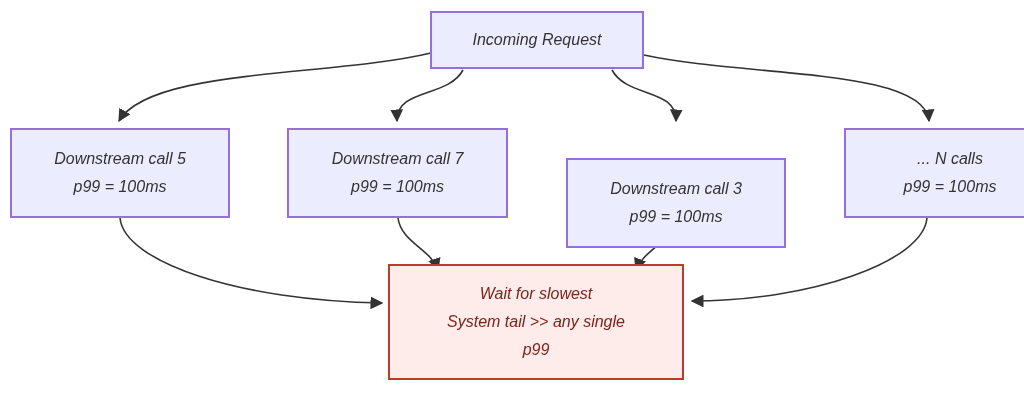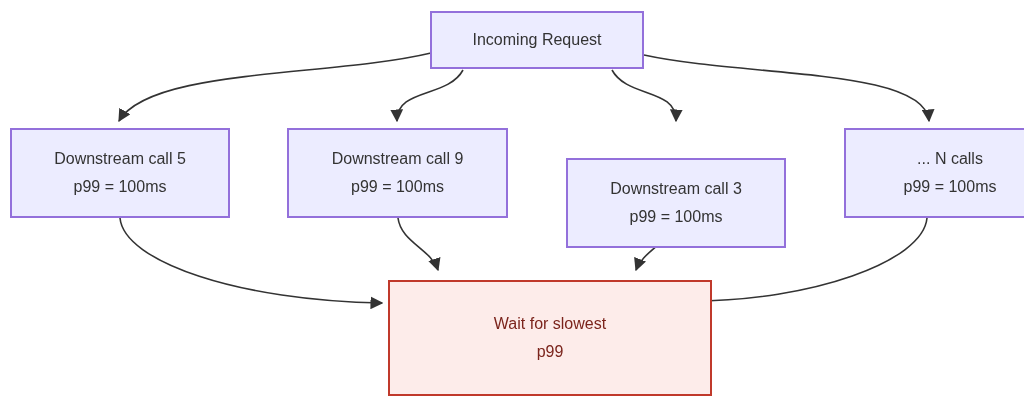--- a/index.html
+++ b/index.html
@@ -42,20 +42,21 @@
     display: flex;
     flex-direction: column;
     align-items: center;
     justify-content: center;
     text-align: center;
     background: var(--node-fill);
     border: 2px solid var(--node-border);
     color: var(--node-text);
     font-size: 16px;
     line-height: 28px;
+    font-style: italic;
   }
   .node.alert {
     background: var(--alert-fill);
     border-color: var(--alert-border);
     color: var(--alert-text);
   }
   .node span { display: block; white-space: nowrap; }
 </style>
 </head>
 <body>
@@ -81,32 +82,33 @@
   <div class="node" style="left:430px; top:11px; width:214px; height:58px;">
     <span>Incoming Request</span>
   </div>
 
   <div class="node" style="left:10px; top:128px; width:220px; height:90px;">
     <span>Downstream call 5</span>
     <span>p99 = 100ms</span>
   </div>
 
   <div class="node" style="left:287px; top:128px; width:221px; height:90px;">
-    <span>Downstream call 9</span>
+    <span>Downstream call 7</span>
     <span>p99 = 100ms</span>
   </div>
 
   <div class="node" style="left:566px; top:128px; width:220px; height:90px;margin-top:30px;">
     <span>Downstream call 3</span>
     <span>p99 = 100ms</span>
   </div>
 
   <div class="node" style="left:844px; top:128px; width:200px; height:90px;padding-left:12px;">
     <span>... N calls</span>
     <span>p99 = 100ms</span>
   </div>
 
-  <div class="node alert" style="left:388px; top:280px; width:324px; height:116px;">
+  <div class="node alert" style="left:388px; top:264px; width:296px; height:116px;">
     <span>Wait for slowest</span>
+    <span>System tail &gt;&gt; any single</span>
     <span>p99</span>
   </div>
 
 </div>
 
 </body></html>

